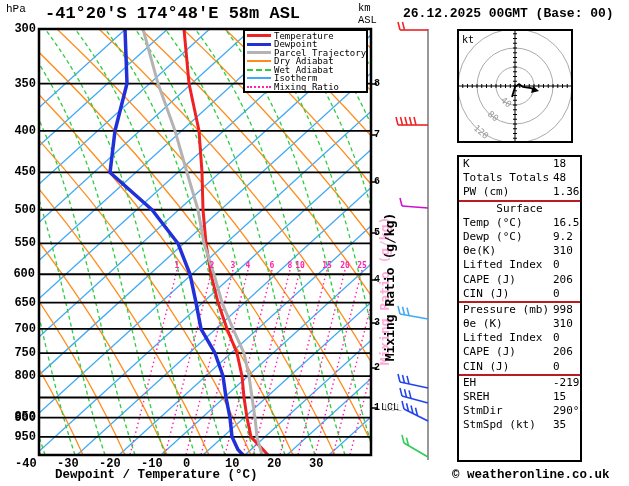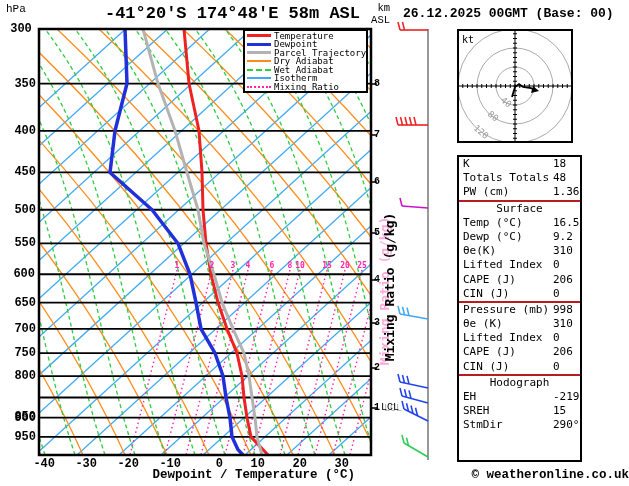--- a/index.html
+++ b/index.html
@@ -1,21 +1,21 @@
 <!DOCTYPE html>
 <html><head>
 <meta charset="utf-8">
 <style>
   html,body{margin:0;padding:0;background:#fff;}
   #stage{position:relative;width:629px;height:486px;background:#ffffff;
          font-family:"DejaVu Sans Mono",monospace;color:#000;overflow:hidden;}
   #chart-svg{position:absolute;left:0;top:0;z-index:1;}
   .lbl{position:absolute;z-index:2;white-space:nowrap;font-family:Liberation Mono, monospace;}
   .bold{font-weight:bold;}
-  .center{text-align:right;}
+  .center{text-align:left;}
   .right{text-align:right;}
 
   
   #legend{position:absolute;left:243px;top:29px;width:125px;height:64px;background:#fff;
           border:2px solid #000;box-sizing:border-box;z-index:3;
           display:flex;flex-direction:column;justify-content:space-evenly;padding:0 2px;}
   .leg-row{display:flex;align-items:center;height:8px;}
   .leg-swatch{width:24px;flex:none;margin-right:3px;}
   .leg-label{font-size:9px;line-height:8px;white-space:nowrap;}
 
@@ -367,37 +367,40 @@
         <div class="trow">
           <div class="lab">CAPE (J)</div>
           <div class="val">206</div>
         </div>
         <div class="trow">
           <div class="lab">CIN (J)</div>
           <div class="val">0</div>
         </div>
       </div>
       <div class="tsec">
-        <div class="thead">Hodograph</div>
         <div class="trow">
           <div class="lab">EH</div>
           <div class="val">-219</div>
         </div>
         <div class="trow">
           <div class="lab">SREH</div>
           <div class="val">15</div>
         </div>
         <div class="trow">
           <div class="lab">StmDir</div>
           <div class="val">290°</div>
         </div>
+        <div class="trow">
+          <div class="lab">StmSpd (kt)</div>
+          <div class="val">35</div>
+        </div>
       </div>
     </div>
 
-<div class="lbl bold right" style="left:6px;top:22px;width:30px;font-size:12px;text-align:center;">300</div>
+<div class="lbl bold right" style="left:6px;top:22px;width:30px;font-size:12px;">300</div>
     <div class="lbl bold right" style="left:6px;top:77px;width:30px;font-size:12px;">350</div>
     <div class="lbl bold right" style="left:6px;top:124px;width:30px;font-size:12px;">400</div>
     <div class="lbl bold right" style="left:6px;top:165px;width:30px;font-size:12px;">450</div>
     <div class="lbl bold right" style="left:6px;top:203px;width:30px;font-size:12px;">500</div>
     <div class="lbl bold right" style="left:6px;top:236px;width:30px;font-size:12px;">550</div>
     <div class="lbl bold right" style="left:5px;top:267px;width:30px;font-size:12px;">600</div>
     <div class="lbl bold right" style="left:6px;top:296px;width:30px;font-size:12px;">650</div>
     <div class="lbl bold right" style="left:6px;top:322px;width:30px;font-size:12px;">700</div>
     <div class="lbl bold right" style="left:6px;top:346px;width:30px;font-size:12px;">750</div>
     <div class="lbl bold right" style="left:6px;top:369px;width:30px;font-size:12px;">800</div>

